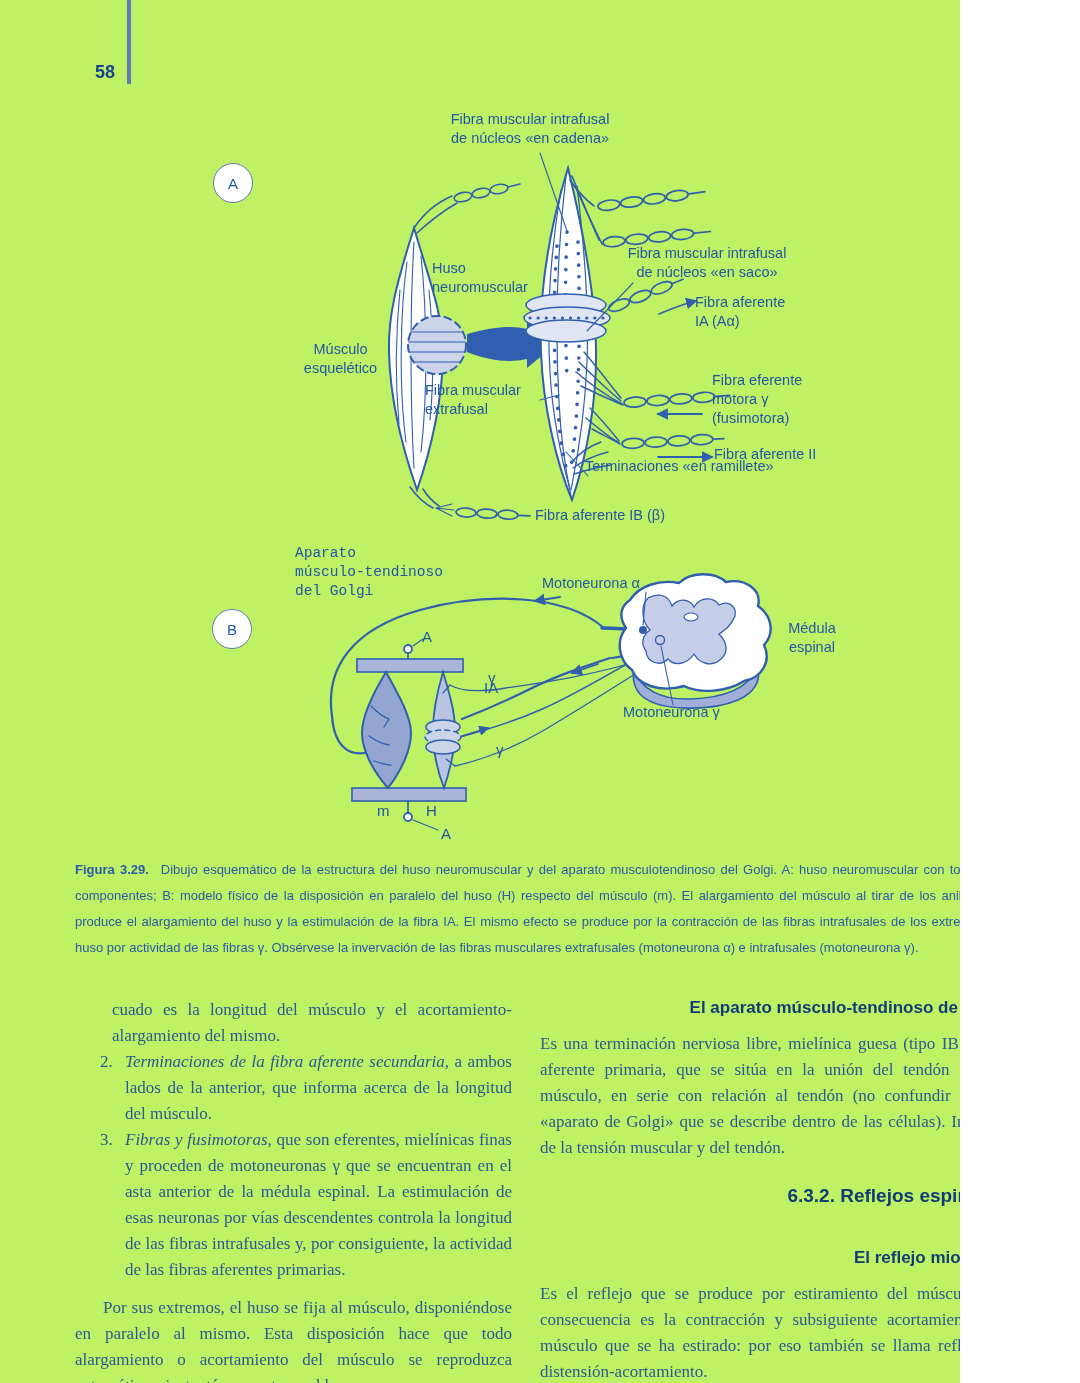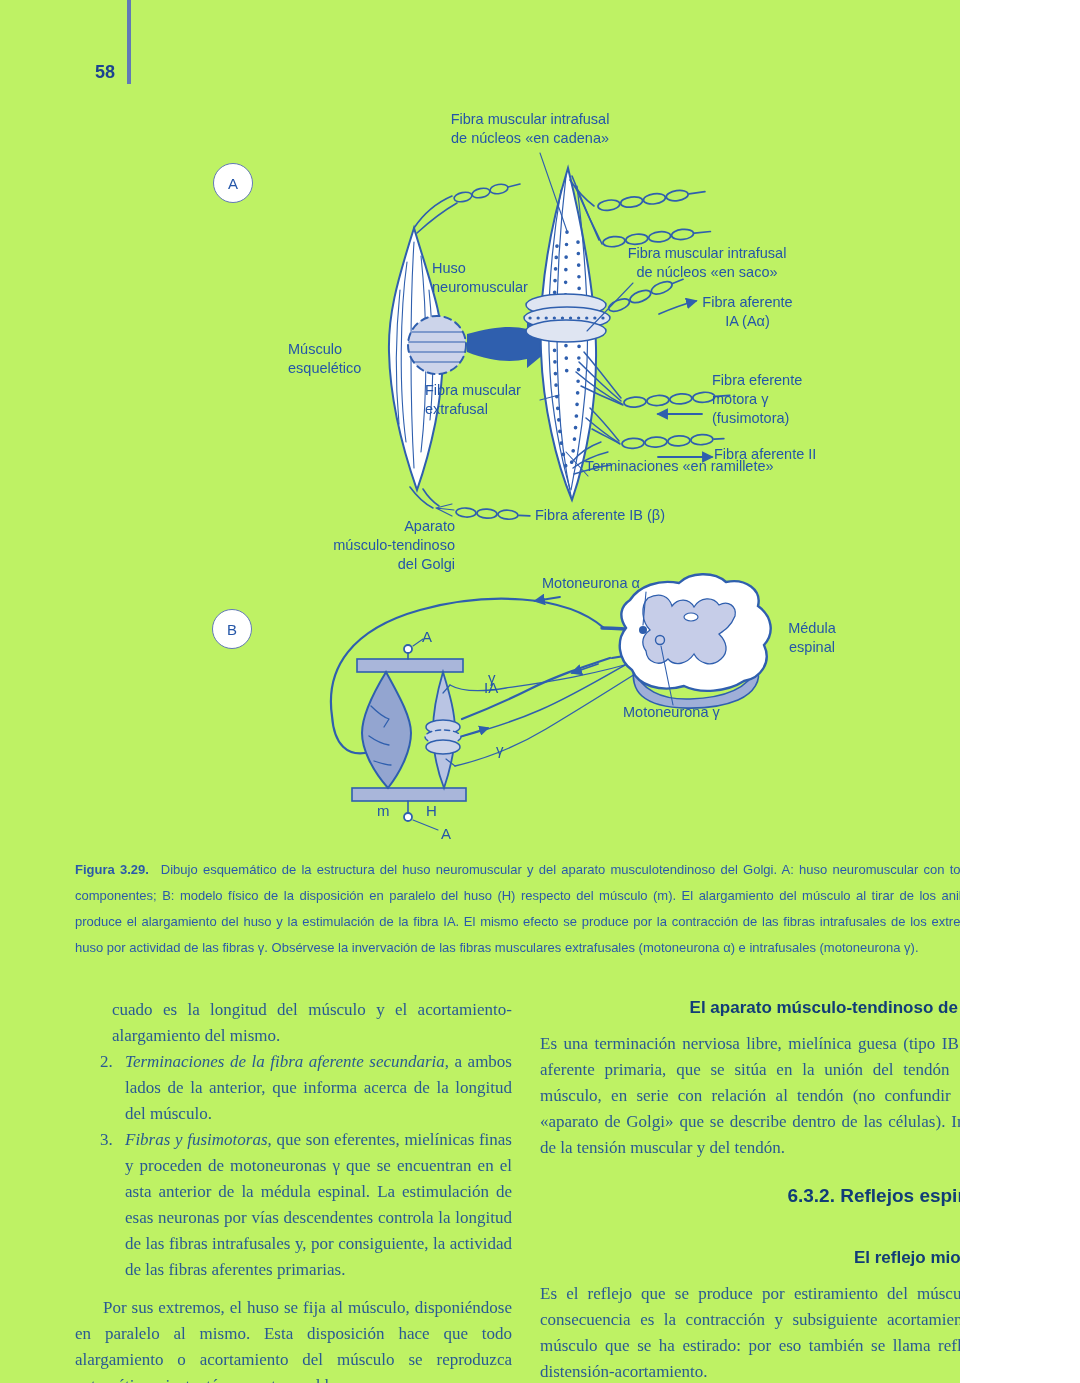--- a/index.html
+++ b/index.html
@@ -212,33 +212,33 @@
 
   <div class="badge" style="left:213px;top:163px;">A</div>
   <div class="badge" style="left:212px;top:609px;">B</div>
 
   <div class="lbl" style="left:430px;top:110px;width:200px;text-align:center;">Fibra muscular intrafusal
 de núcleos «en cadena»</div>
   <div class="lbl" style="left:432px;top:259px;">Huso
 neuromuscular</div>
   <div class="lbl" style="left:607px;top:244px;width:200px;text-align:center;">Fibra muscular intrafusal
 de núcleos «en saco»</div>
-  <div class="lbl" style="left:695px;top:293px;width:105px;text-align:center;">Fibra aferente
+  <div class="lbl" style="left:695px;top:293px;width:105px;">Fibra aferente
 IA (Aα)</div>
-  <div class="lbl" style="left:288px;top:340px;width:105px;text-align:left;">Músculo
+  <div class="lbl" style="left:288px;top:340px;width:105px;text-align:center;">Músculo
 esquelético</div>
   <div class="lbl" style="left:425px;top:381px;width:112px;text-align:left;">Fibra muscular
 extrafusal</div>
   <div class="lbl" style="left:712px;top:371px;">Fibra eferente
 motora γ
 (fusimotora)</div>
   <div class="lbl" style="left:714px;top:445px;">Fibra aferente II</div>
   <div class="lbl" style="left:585px;top:457px;">Terminaciones «en ramillete»</div>
   <div class="lbl" style="left:535px;top:506px;">Fibra aferente IB (β)</div>
-  <div class="lbl" style="left:295px;top:517px;width:160px;text-align:right;">Aparato
+  <div class="lbl" style="left:295px;top:544px;width:160px;text-align:left;font-family:Liberation Mono, monospace;">Aparato
 músculo-tendinoso
 del Golgi</div>
   <div class="lbl" style="left:542px;top:574px;">Motoneurona α</div>
   <div class="lbl" style="left:762px;top:619px;width:100px;text-align:center;">Médula
 espinal</div>
   <div class="lbl" style="left:623px;top:703px;">Motoneurona γ</div>
   <div class="lbl sm" style="left:422px;top:627px;">A</div>
   <div class="lbl sm" style="left:488px;top:668px;">γ</div>
   <div class="lbl sm" style="left:484px;top:678px;">IA</div>
   <div class="lbl sm" style="left:496px;top:740px;">γ</div>

